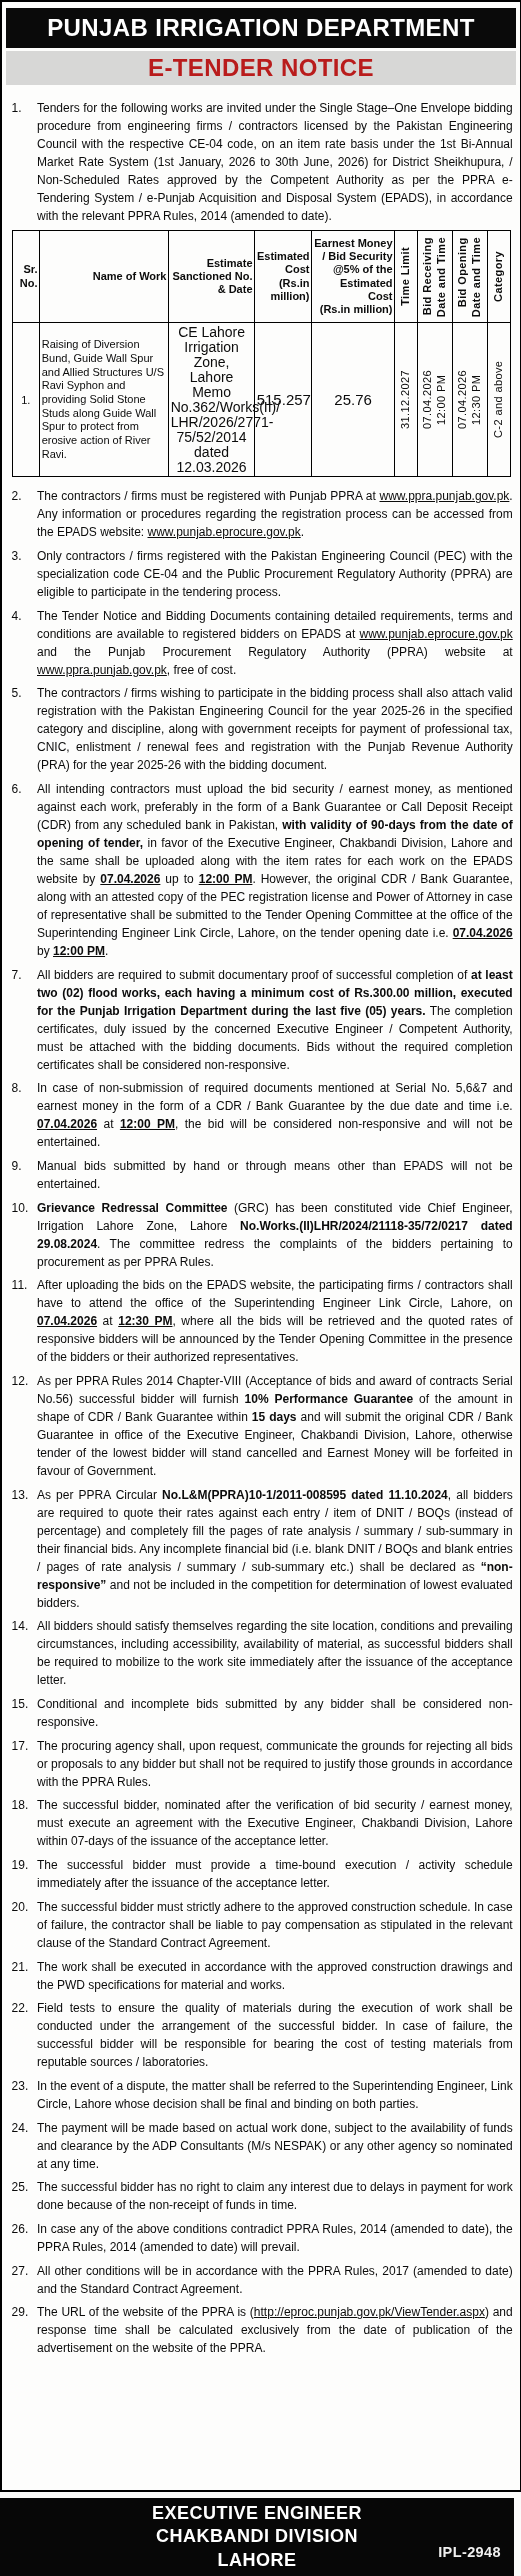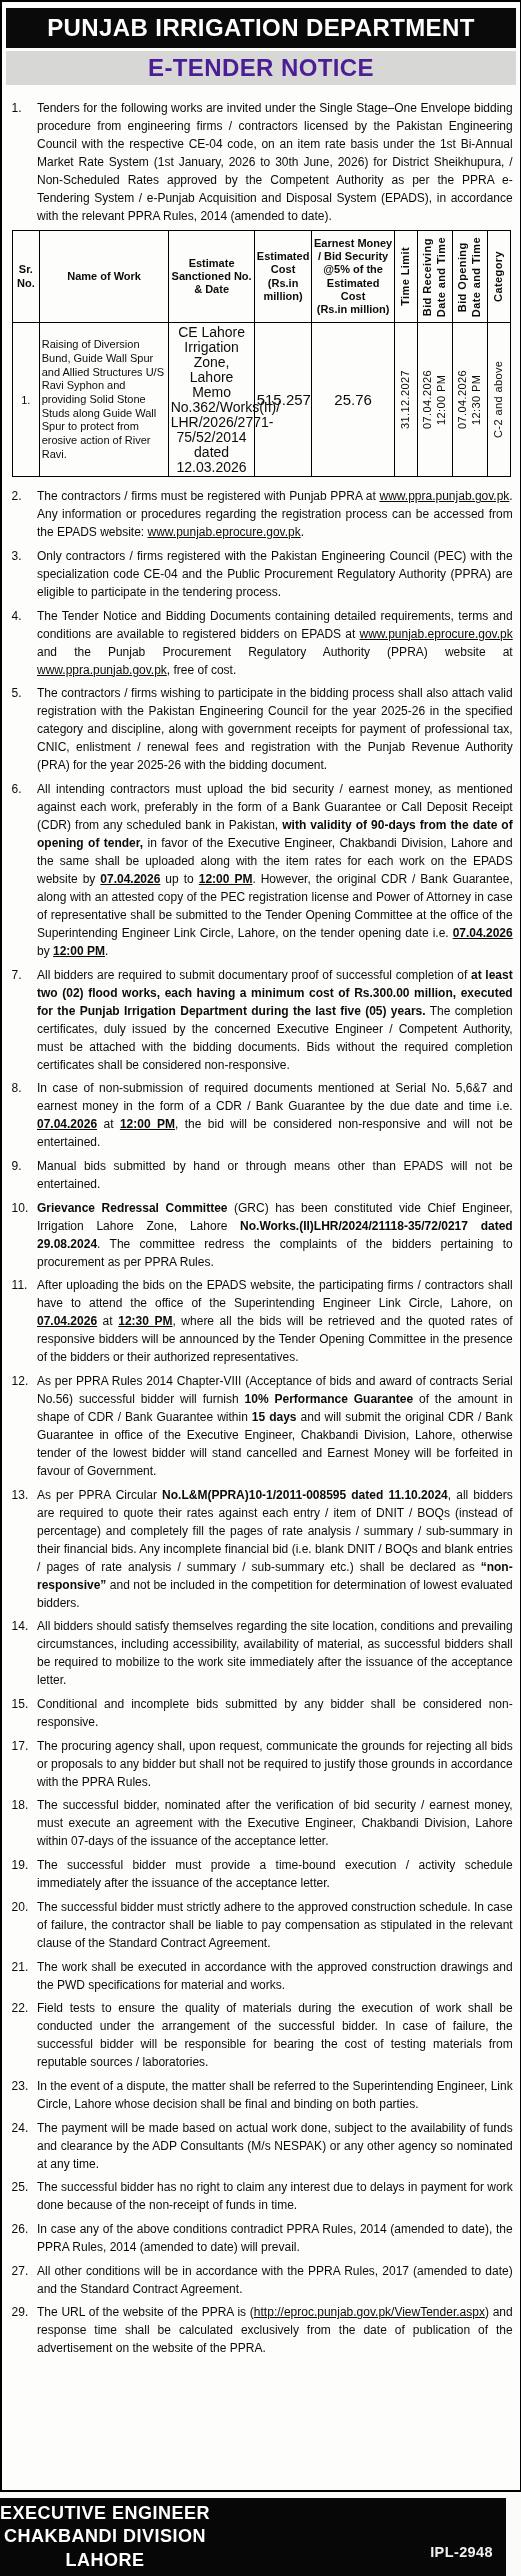--- a/index.html
+++ b/index.html
@@ -2,43 +2,43 @@
 <html style="font-size:13px"><head>
 <meta charset="utf-8">
 <style>
   html,body{margin:0;padding:0;background:#ffffff;}
   .page{position:relative;width:522px;height:2576px;background:#fbfbfa;overflow:hidden;
         font-family:"Liberation Sans",sans-serif;color:#0b0b0b;}
   .frame{position:absolute;left:0;top:0;right:0;bottom:84px;border:2.4px solid #000;box-sizing:border-box;
          background:#fdfdfc;overflow:hidden;}
   .titlebar{margin:5.7px 4px 0 4px;height:40px;background:#0a0a0a;color:#fff;display:flex;
             align-items:center;justify-content:center;font-weight:bold;font-size:24px;letter-spacing:0.4px;}
-  .subtitlebar{margin:3.2px 4px 0 4px;height:34px;background:#d7d7d6;color:#4c1d95;display:flex;
+  .subtitlebar{margin:3.2px 4px 0 4px;height:34px;background:#d7d7d6;color:#b91c1c;display:flex;
                align-items:center;justify-content:center;font-weight:bold;font-size:24px;letter-spacing:0.4px;}
   .content{padding:13.7px 7.3px 0 8px;}
   .para{display:flex;margin:0 0 5.7px 0;font-size:12px;line-height:18px;}
   .pnum{flex:0 0 27px;padding-left:1.6px;box-sizing:border-box;}
   .ptext{flex:1;text-align:justify;}
   .ptext span.b{font-weight:bold;}
   .ptext span.u{text-decoration:underline;}
   .ptext span.bu{font-weight:bold;text-decoration:underline;}
   table.works{border-collapse:collapse;margin:4.8px 0 9.7px 1.6px;width:498px;table-layout:fixed;}
   table.works th,table.works td{border:1.6px solid #000;padding:1.6px;box-sizing:border-box;vertical-align:middle;}
-  table.works thead th{height:92px;font-size:11px;line-height:13.3px;font-weight:bold;text-align:center;white-space:pre-line;}
+  table.works thead th{height:92px;font-size:11px;line-height:13.3px;font-weight:bold;text-align:right;white-space:pre-line;}
   td.c-sr{vertical-align:top;text-align:center;font-size:11px;padding-top:4px;}
   td.c-name{vertical-align:top;text-align:left;font-size:11px;line-height:13.7px;padding:4px 3.2px;}
   td.c-est{vertical-align:top;text-align:center;font-size:14px;line-height:15px;white-space:pre-line;padding-top:4px;}
   td.c-cost{text-align:center;font-size:15px;}
   td.c-vert{text-align:center;}
   .vtext{writing-mode:vertical-rl;transform:rotate(180deg);white-space:pre-line;margin:0 auto;
          font-size:11px;line-height:13.7px;letter-spacing:0.4px;}
   th .vtext{font-weight:bold;}
   td .vtext{height:103px;}
-  .footer{position:absolute;left:0;right:16px;bottom:0;height:78px;background:#070707;color:#fff;
-          display:flex;align-items:center;justify-content:flex-start;}
+  .footer{position:absolute;left:0;right:8px;bottom:0;height:78px;background:#070707;color:#fff;
+          display:flex;align-items:center;justify-content:center;}
   .sign{text-align:center;font-weight:bold;font-size:18px;line-height:23.4px;letter-spacing:0.5px;}
   .ref{position:absolute;right:13px;bottom:16px;font-weight:bold;font-size:14.5px;color:#f0f0f0;letter-spacing:0.4px;margin-top:48px;}
 </style>
 </head>
 <body>
 
 <div class="page">
   <div class="frame">
 
     <div class="titlebar">

